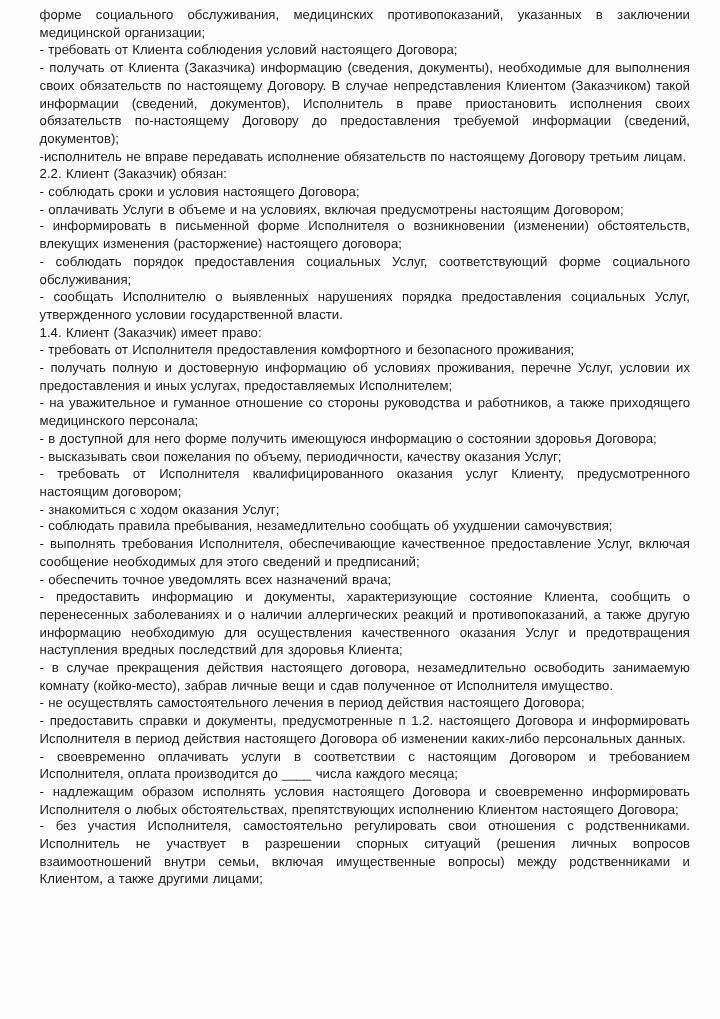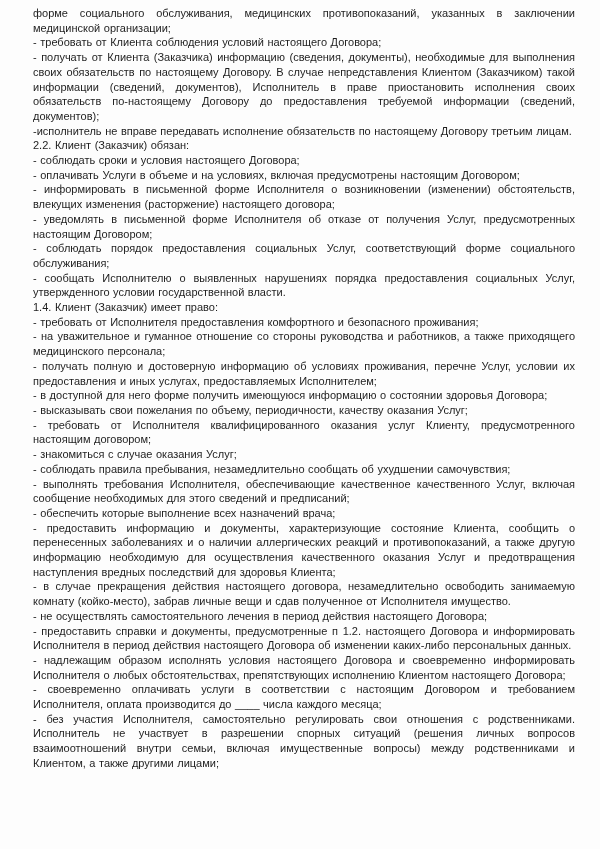--- a/index.html
+++ b/index.html
@@ -40,35 +40,34 @@
 <main class="page" style="background: rgb(253, 253, 253);">
   <section class="doc-text" id="doc-text" style="color: rgb(30, 30, 30);">
       <p>форме социального обслуживания, медицинских противопоказаний, указанных в заключении медицинской организации;</p>
       <p>- требовать от Клиента соблюдения условий настоящего Договора;</p>
       <p>- получать от Клиента (Заказчика) информацию (сведения, документы), необходимые для выполнения своих обязательств по настоящему Договору. В случае непредставления Клиентом (Заказчиком) такой информации (сведений, документов), Исполнитель в праве приостановить исполнения своих обязательств по-настоящему Договору до предоставления требуемой информации (сведений, документов);</p>
       <p>-исполнитель не вправе передавать исполнение обязательств по настоящему Договору третьим лицам.</p>
       <p>2.2. Клиент (Заказчик) обязан:</p>
       <p>- соблюдать сроки и условия настоящего Договора;</p>
       <p>- оплачивать Услуги в объеме и на условиях, включая предусмотрены настоящим Договором;</p>
       <p>- информировать в письменной форме Исполнителя о возникновении (изменении) обстоятельств, влекущих изменения (расторжение) настоящего договора;</p>
-      <p>- уведомлять в письменной форме Исполнителя об отказе от получения Услуг, предусмотренных настоящим Договором;</p>
       <p>- соблюдать порядок предоставления социальных Услуг, соответствующий форме социального обслуживания;</p>
       <p>- сообщать Исполнителю о выявленных нарушениях порядка предоставления социальных Услуг, утвержденного условии государственной власти.</p>
       <p>1.4. Клиент (Заказчик) имеет право:</p>
       <p>- требовать от Исполнителя предоставления комфортного и безопасного проживания;</p>
+      <p>- получать полную и достоверную информацию об условиях проживания, перечне Услуг, условии их предоставления и иных услугах, предоставляемых Исполнителем;</p>
       <p>- на уважительное и гуманное отношение со стороны руководства и работников, а также приходящего медицинского персонала;</p>
-      <p>- получать полную и достоверную информацию об условиях проживания, перечне Услуг, условии их предоставления и иных услугах, предоставляемых Исполнителем;</p>
       <p>- в доступной для него форме получить имеющуюся информацию о состоянии здоровья Договора;</p>
       <p>- высказывать свои пожелания по объему, периодичности, качеству оказания Услуг;</p>
       <p>- требовать от Исполнителя квалифицированного оказания услуг Клиенту, предусмотренного настоящим договором;</p>
-      <p>- знакомиться с случае оказания Услуг;</p>
+      <p>- знакомиться с ходом оказания Услуг;</p>
       <p>- соблюдать правила пребывания, незамедлительно сообщать об ухудшении самочувствия;</p>
-      <p>- выполнять требования Исполнителя, обеспечивающие качественное качественного Услуг, включая сообщение необходимых для этого сведений и предписаний;</p>
-      <p>- обеспечить которые выполнение всех назначений врача;</p>
+      <p>- выполнять требования Исполнителя, обеспечивающие качественное предоставление Услуг, включая сообщение необходимых для этого сведений и предписаний;</p>
+      <p>- обеспечить точное уведомлять всех назначений врача;</p>
       <p>- предоставить информацию и документы, характеризующие состояние Клиента, сообщить о перенесенных заболеваниях и о наличии аллергических реакций и противопоказаний, а также другую информацию необходимую для осуществления качественного оказания Услуг и предотвращения наступления вредных последствий для здоровья Клиента;</p>
       <p>- в случае прекращения действия настоящего договора, незамедлительно освободить занимаемую комнату (койко-место), забрав личные вещи и сдав полученное от Исполнителя имущество.</p>
       <p>- не осуществлять самостоятельного лечения в период действия настоящего Договора;</p>
       <p>- предоставить справки и документы, предусмотренные п 1.2. настоящего Договора и информировать Исполнителя в период действия настоящего Договора об изменении каких-либо персональных данных.</p>
+      <p>- своевременно оплачивать услуги в соответствии с настоящим Договором и требованием Исполнителя, оплата производится до ____ числа каждого месяца;</p>
       <p>- надлежащим образом исполнять условия настоящего Договора и своевременно информировать Исполнителя о любых обстоятельствах, препятствующих исполнению Клиентом настоящего Договора;</p>
-      <p>- своевременно оплачивать услуги в соответствии с настоящим Договором и требованием Исполнителя, оплата производится до ____ числа каждого месяца;</p>
       <p>- без участия Исполнителя, самостоятельно регулировать свои отношения с родственниками. Исполнитель не участвует в разрешении спорных ситуаций (решения личных вопросов взаимоотношений внутри семьи, включая имущественные вопросы) между родственниками и Клиентом, а также другими лицами;</p>
     </section>
 </main>
 
 </body></html>

